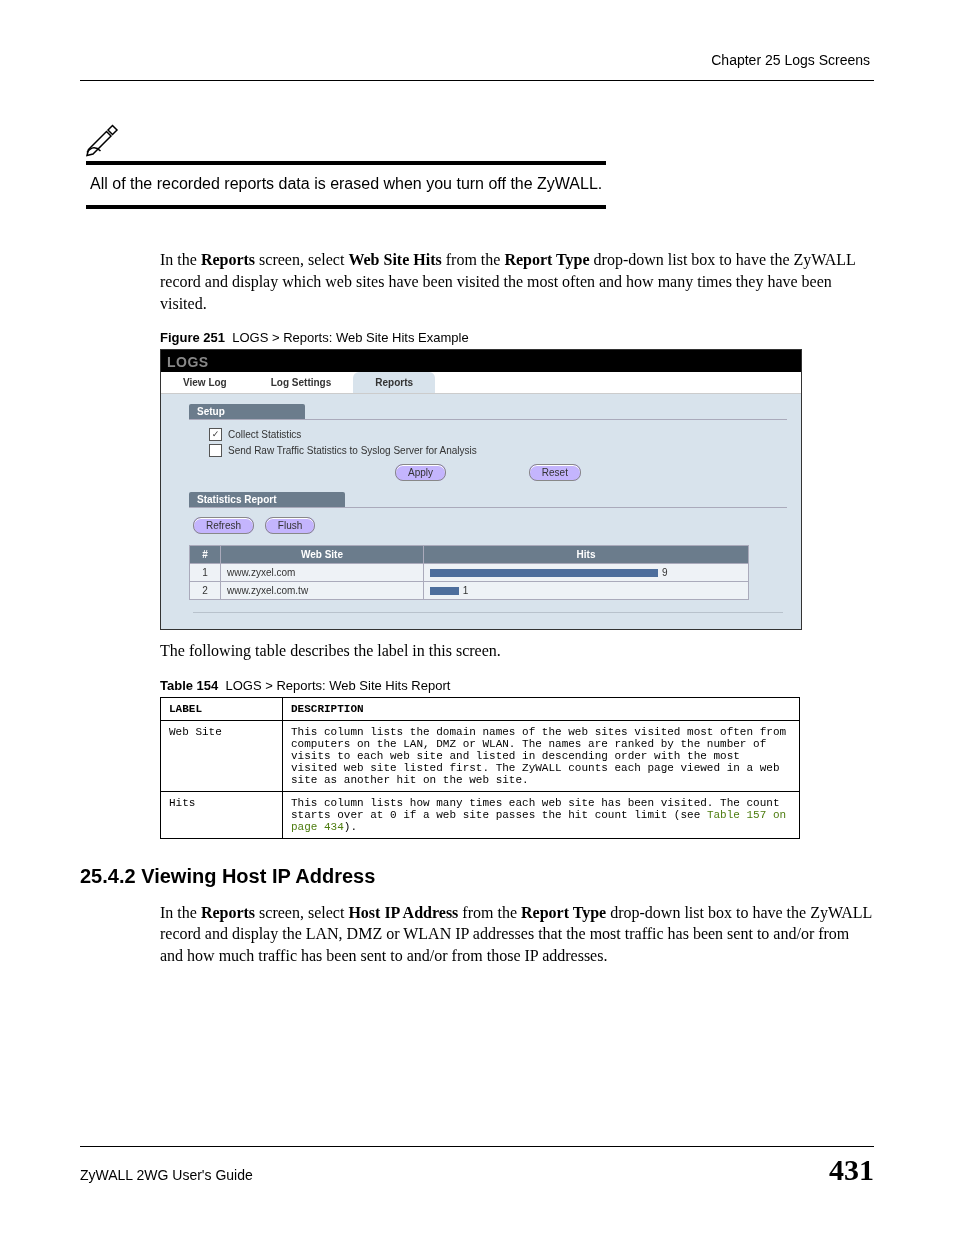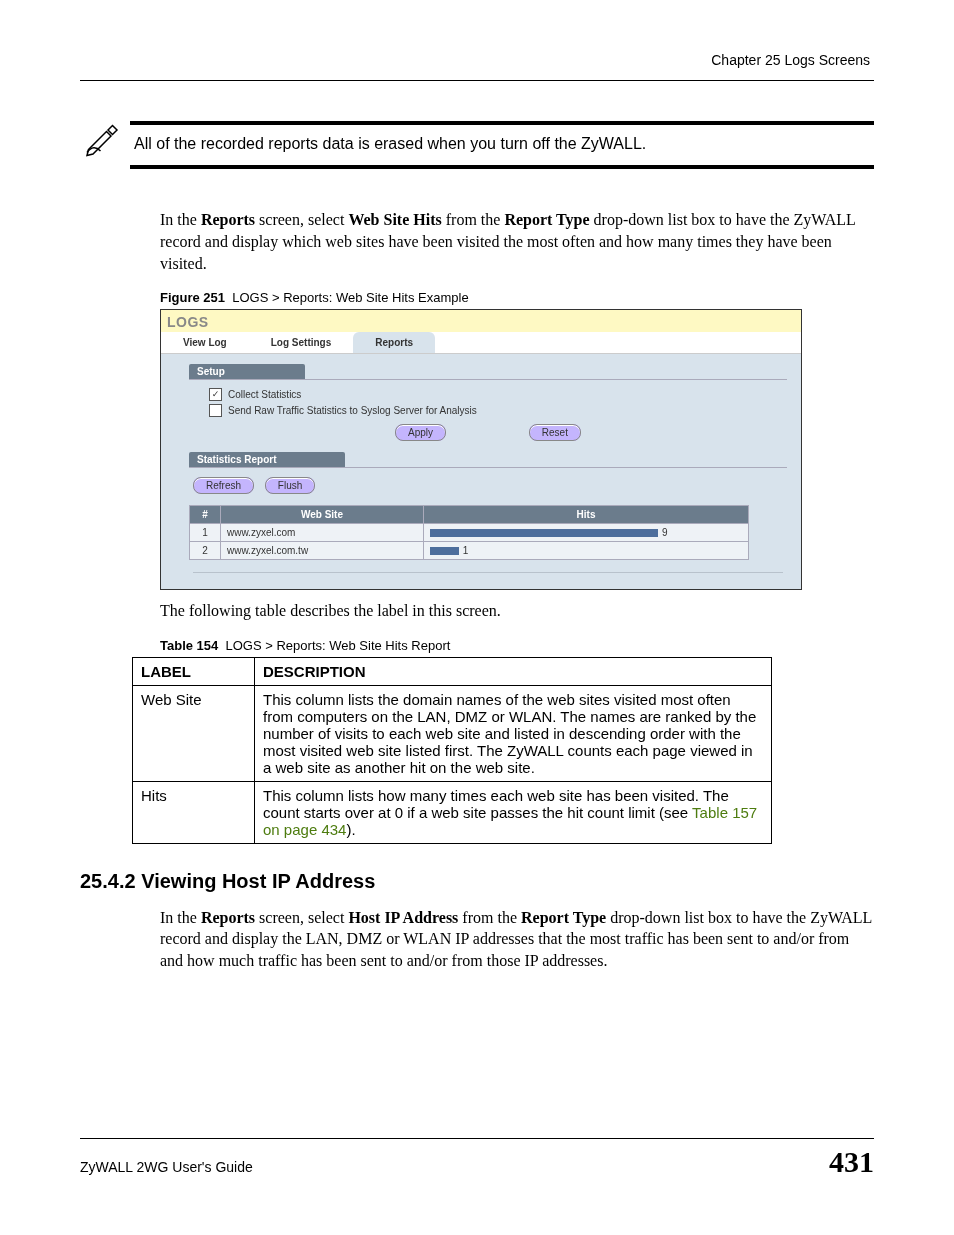--- a/index.html
+++ b/index.html
@@ -22,20 +22,21 @@
     padding-right: 4px;
   }
   .top-rule {
     border-top: 1.5px solid #000;
     margin-bottom: 40px;
   }
   .note-block {
     display: flex;
     align-items: flex-start;
     margin-bottom: 40px;
+    flex-direction: column;
   }
   .note-icon {
     width: 44px;
     flex-shrink: 0;
     text-align: center;
   }
   .note-icon svg { width: 36px; height: 36px; }
   .note-body {
     flex: 1;
     border-top: 4px solid #000;
@@ -70,21 +71,21 @@
     font-size: 10px;
     color: #333;
     background: #fff;
   }
   .ss-title {
     font-weight: bold;
     color: #888;
     font-size: 14px;
     padding: 4px 6px 2px 6px;
     letter-spacing: 0.5px;
-    background: #fef9c3;
+    background: #000000;
   }
   .ss-tabs {
     display: flex;
     background: #fff;
     border-bottom: 1px solid #ccc;
   }
   .ss-tab {
     padding: 5px 22px;
     font-size: 10px;
     font-weight: bold;
@@ -157,38 +158,39 @@
     vertical-align: middle;
   }
   .stat-table td.num { width: 18px; text-align: center; }
   .stat-table td.site { width: 190px; }
   .bar-wrap { display: flex; align-items: center; }
   .bar { height: 8px; background: #4d6e9c; display: inline-block; }
   .bar-val { margin-left: 4px; }
   .ss-end-rule { border-top:1px solid #b8c2cc; margin:12px 4px 0 4px; }
   
   table.desc {
-    margin: 0 0 20px 52px;
+    margin: 0 0 20px 80px;
     width: 640px;
     border-collapse: collapse;
-    font-size: 15px;
+    font-size: 11px;
+    font-family: Liberation Mono, monospace;
   }
   table.desc th, table.desc td {
     border: 1px solid #000;
     padding: 5px 8px;
     vertical-align: top;
     text-align: left;
   }
   table.desc th { font-weight: bold; }
   table.desc td.label-col { width: 105px; }
   .xref { color: #4d7c0f; }
   
   .footer {
     position: absolute;
-    bottom: 56px; left: 80px; right: 80px;
+    bottom: 48px; left: 80px; right: 80px;
     border-top: 1.5px solid #000;
     padding-top: 6px;
     display: flex; justify-content: space-between; align-items: baseline;
   }
   .footer .guide { font-size: 14px; }
   .footer .pagenum { font-family: "Times New Roman", serif; font-size: 30px; font-weight: bold; }
 </style>
 </head>
 <body>
 

